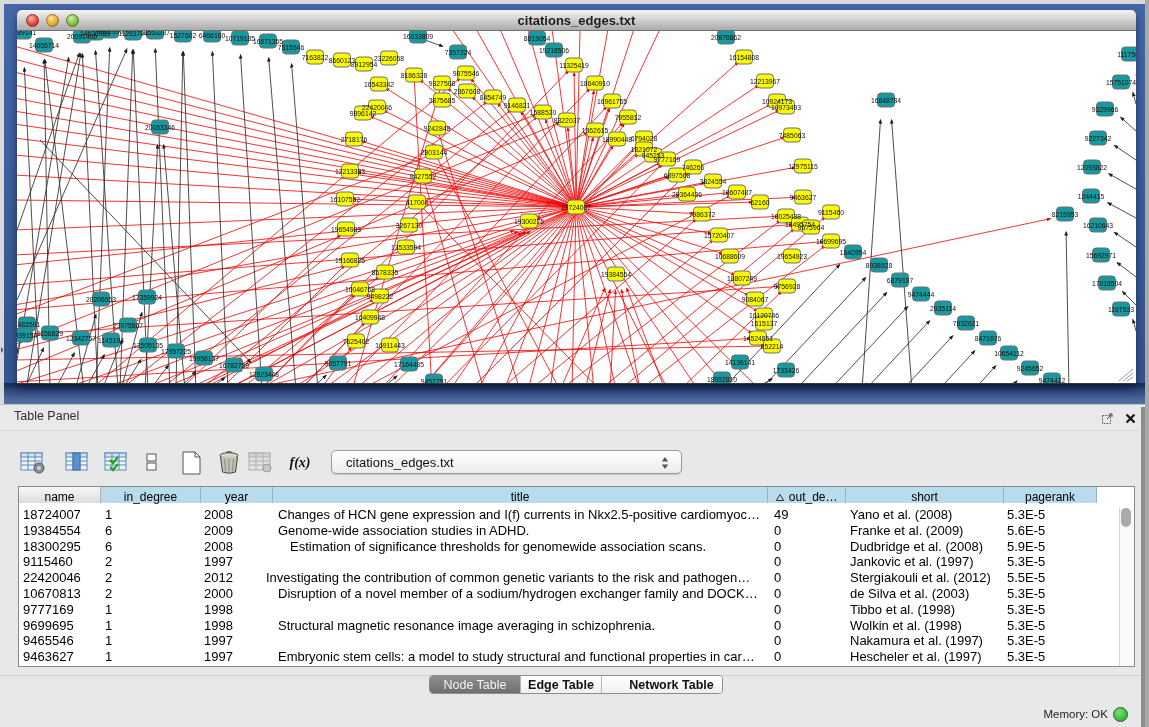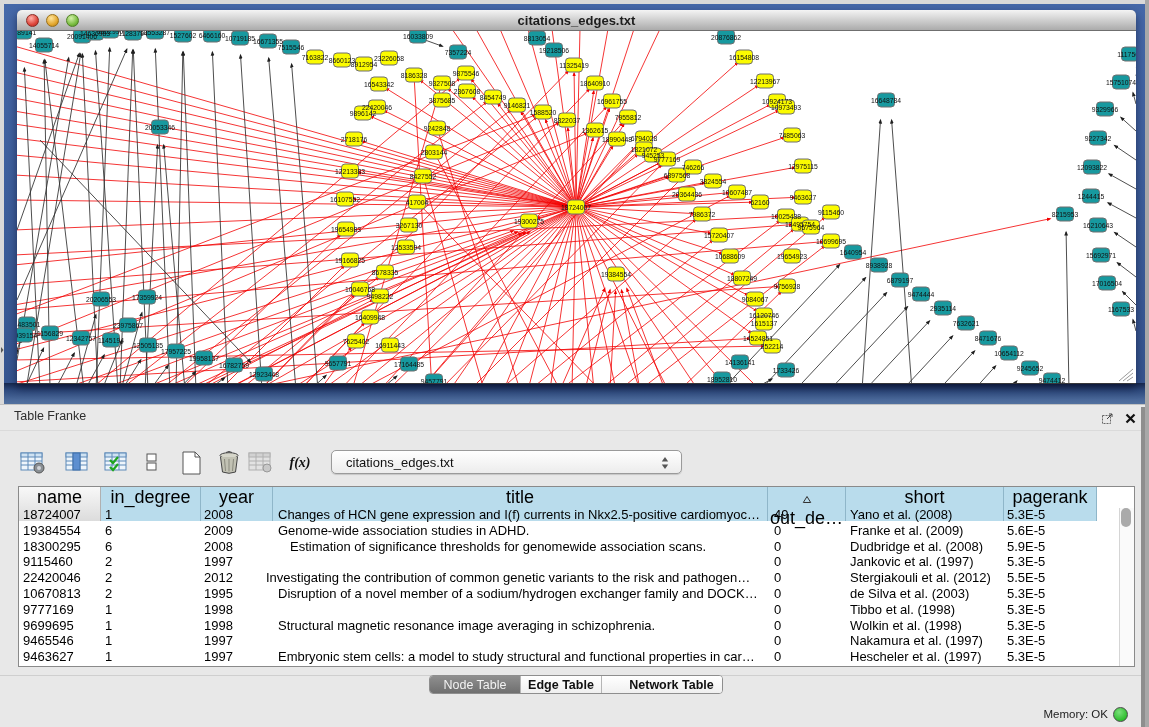--- a/index.html
+++ b/index.html
@@ -14,21 +14,21 @@
 #leftstrip { left:0; top:0; width:4px; height:407px; background:#d9d9d9; }
 #topstrip { left:0; top:0; width:1149px; height:4px; background:#d9d9d9; }
 #rightstrip { left:1145px; top:0; width:4px; height:727px; background:#a8a8a8; }
 #rightstrip2 { left:1141px; top:407px; width:4px; height:320px; background:#8e8e8e; }
 #tpbar { left:0; top:404px; width:1149px; height:27px; background:#e9e9e9; border-top:1px solid #c2c2c2; border-bottom:1px solid #dadada; }
 #tpbar span { position:absolute; left:14px; top:4px; font-size:12.5px; color:#2e2e2e; }
 #panel { left:0; top:431px; width:1141px; height:296px; background:#e8e8e8; }
 #combo { left:331px; top:450px; width:351px; height:24px; background:linear-gradient(#ffffff,#ececec); border:1px solid #9a9a9a; border-radius:5px; box-shadow:0 1px 1px rgba(0,0,0,.15); }
 #combo .txt { position:absolute; left:14px; top:0; line-height:23px; font-size:13px; color:#111; }
 #tablebox { left:18px; top:486px; width:1117px; height:181px; border:1px solid #8a8a8a; background:#fff; }
-.hcell { position:absolute; top:0; height:34px; background:#b9dcec; border-right:1px solid #8fb6c9; font-size:18px; text-align:center; line-height:21px; color:#000; }
+.hcell { position:absolute; top:0; height:16px; background:#b9dcec; border-right:1px solid #8fb6c9; font-size:12px; text-align:center; line-height:21px; color:#000; }
 .trow { position:absolute; left:0; width:1100px; height:15.8px; font-size:13px; color:#000; }
 .trow span { position:absolute; top:0; line-height:15.8px; white-space:nowrap; }
 #vsb { left:1119px; top:508px; width:15px; height:158px; background:#fafafa; border-left:1px solid #d5d5d5; }
 #vsbthumb { left:1121px; top:508px; width:10px; height:19px; background:#aaaaaa; border-radius:5px; }
 #tabline { left:0; top:675px; width:1149px; height:1px; background:#cfcfcf; }
 #segs { left:429px; top:675px; width:294px; height:19px; border:1px solid #8e8e8e; border-radius:4px; overflow:hidden; display:flex; background:#fff; }
 #segs div { font-size:12.5px; font-weight:bold; line-height:18px; text-align:center; }
 #seg1 { width:90px; background:linear-gradient(#8f8f8f,#6f6f6f); color:#f3f3f3; font-weight:normal !important; }
 #seg2 { width:81px; background:linear-gradient(#ffffff,#f0f0f0); border-left:1px solid #b5b5b5; color:#111; }
 #seg3 { width:121px; background:linear-gradient(#ffffff,#f0f0f0); border-left:1px solid #b5b5b5; color:#111;padding-left:19px; }
@@ -544,21 +544,21 @@
 <div class="abs" id="titlebar">
     <div id="title">citations_edges.txt</div>
   </div>
 <div class="tl" style="left:26px;background:radial-gradient(circle at 38% 30%,#ffb0a8,#dd4439 62%,#a62c22);border:1px solid #8c2a22"></div>
 <div class="tl" style="left:46px;background:radial-gradient(circle at 38% 30%,#ffe49a,#e2a62d 62%,#a87414);border:1px solid #9a7018"></div>
 <div class="tl" style="left:66px;background:radial-gradient(circle at 38% 30%,#d2f0a8,#78bc3f 62%,#4d8722);border:1px solid #4f7f24"></div>
 <svg class="abs" style="left:0;top:346px" width="4" height="8">
     <path d="M1 1 L3.5 4 L1 7 z" fill="#555"></path>
   </svg>
 <div class="abs" id="tpbar">
-    <span>Table Franke</span>
+    <span>Table Panel</span>
   </div>
 <svg class="abs" style="left:1101px;top:412px" width="13" height="13">
     <rect x="1.5" y="3.5" width="8" height="8" fill="none" stroke="#666" stroke-dasharray="2 1"></rect>
     <path d="M6 7 L11 2 M8 2 h3 v3" stroke="#444" fill="none"></path>
   </svg>
 <svg class="abs" style="left:1124px;top:412px" width="13" height="13">
     <path d="M2.5 2.5 L10.5 10.5 M10.5 2.5 L2.5 10.5" stroke="#111" stroke-width="2.2"></path>
   </svg>
 <div class="abs" id="panel"></div>
 <svg width="300" height="28" style="position:absolute;left:18px;top:448px">
@@ -673,21 +673,21 @@
       <span style="left:87px">2</span>
       <span style="left:186px">2012</span>
       <span style="left:248px;width:492px;overflow:hidden">Investigating the contribution of common genetic variants to the risk and pathogen…</span>
       <span style="left:756px">0</span>
       <span style="left:832px">Stergiakouli et al. (2012)</span>
       <span style="left:989px">5.5E-5</span>
     </div>
 <div class="trow" style="top:79.0px">
       <span style="left:5px">10670813</span>
       <span style="left:87px">2</span>
-      <span style="left:186px">1995</span>
+      <span style="left:186px">2000</span>
       <span style="left:260px;width:492px;overflow:hidden">Disruption of a novel member of a sodium/hydrogen exchanger family and DOCK…</span>
       <span style="left:756px">0</span>
       <span style="left:832px">de Silva et al. (2003)</span>
       <span style="left:989px">5.3E-5</span>
     </div>
 <div class="trow" style="top:94.8px">
       <span style="left:5px">9777169</span>
       <span style="left:87px">1</span>
       <span style="left:186px">1998</span>
       <span style="left:756px">0</span>

